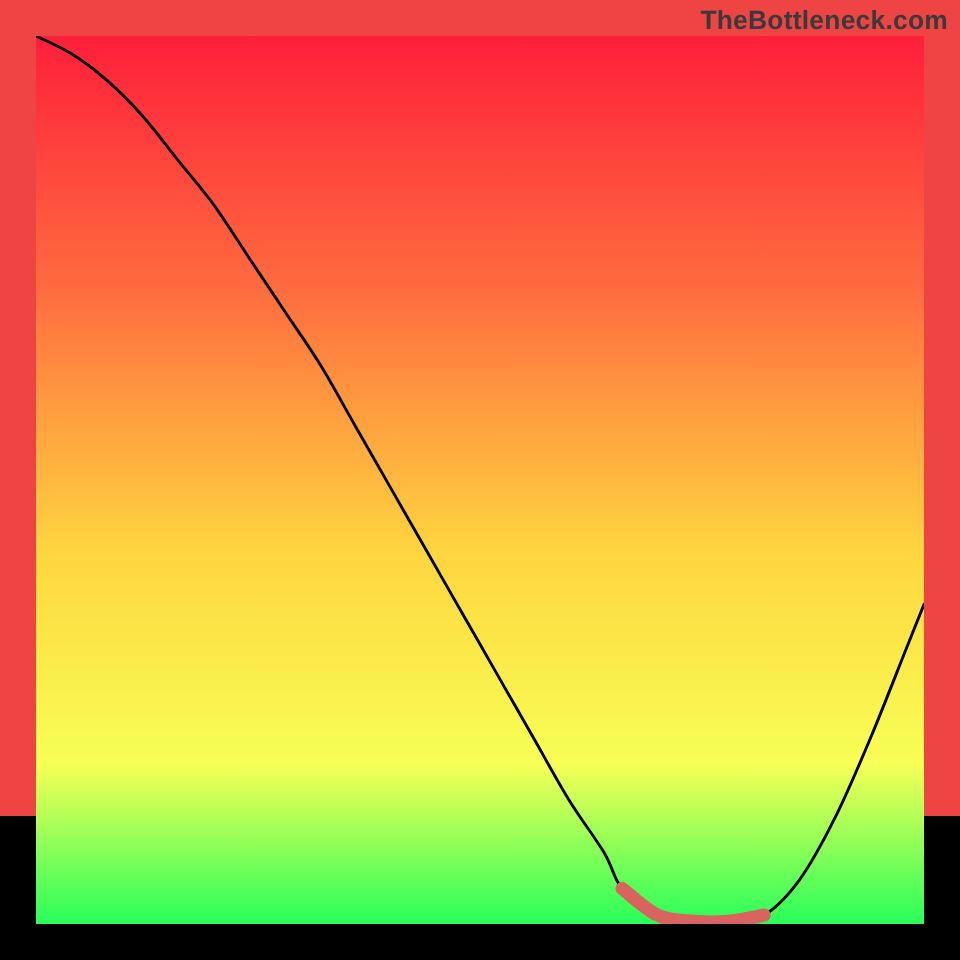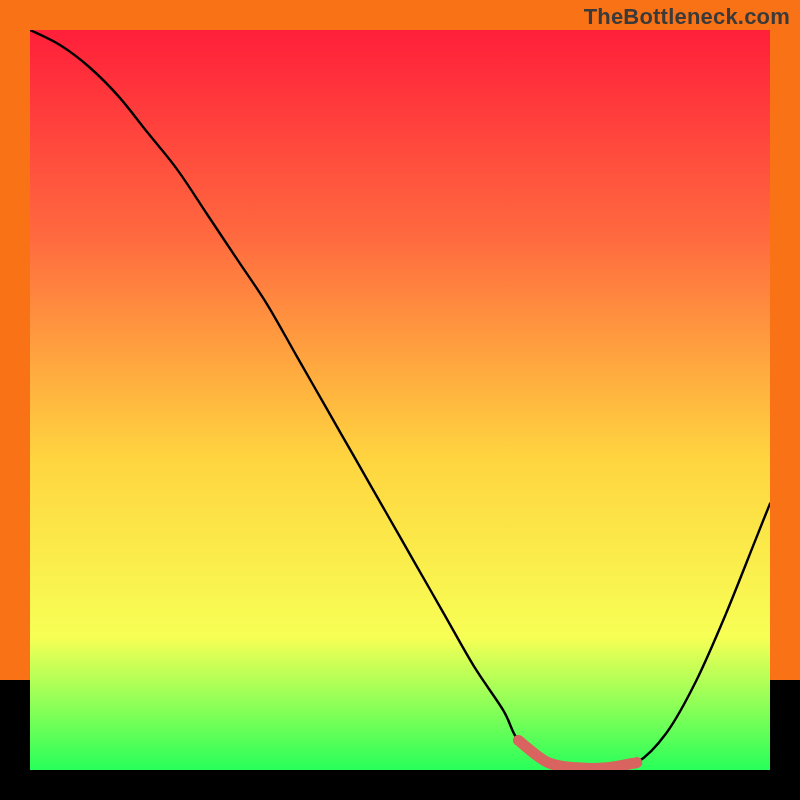--- a/index.html
+++ b/index.html
@@ -8,21 +8,21 @@
     width: 800px;
     height: 800px;
     background: #000000;
     overflow: hidden;
     font-family: Arial, Helvetica, sans-serif;
   }
   .frame {
     position: relative;
     width: 800px;
     height: 680px;
-    background: #f97316;
+    background: #ef4444;
   }
   .watermark {
     position: absolute;
     top: 4px;
     right: 10px;
     color: #3a3a3a;
     font-size: 22px;
     font-weight: 600;
     letter-spacing: 0.2px;
     z-index: 3;

